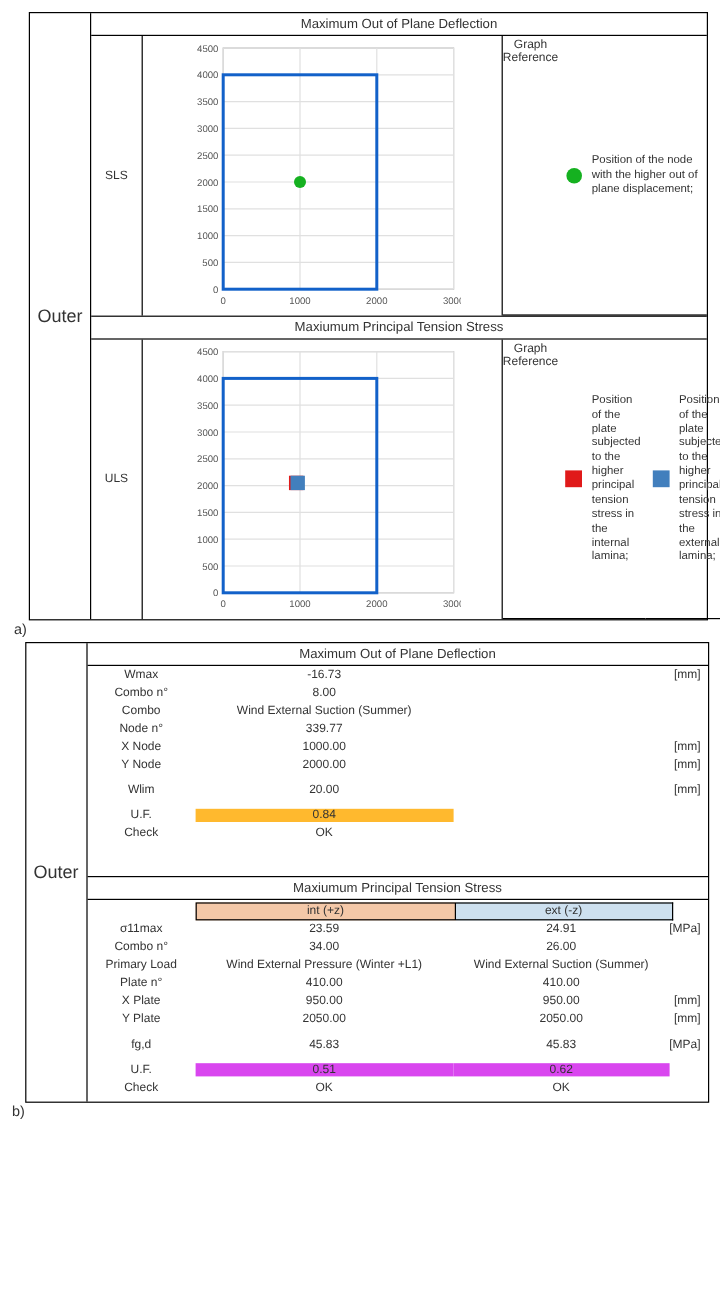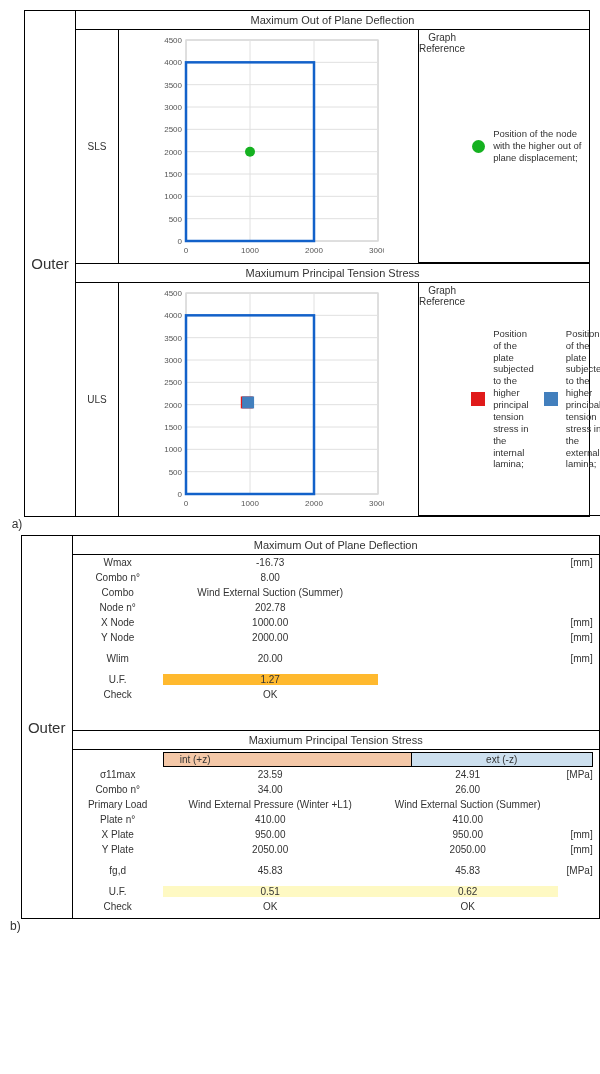--- a/index.html
+++ b/index.html
@@ -93,25 +93,25 @@
   .data-section { border-bottom: 1.5px solid #000; padding-bottom:4px;}
   .data-section:last-child{border-bottom:none;}
   .data-section .section-title{border-bottom:1.5px solid #000;}
   .data-rows { display:flex; flex-direction:column;}
   .data-row { display:flex; align-items:center; min-height:15px;}
   .c-lab  { width:90px; text-align:center; font-size:10px;}
   .c-val  { width:215px; text-align:center; font-size:10px;}
   .c-val2 { width:180px; text-align:center; font-size:10px;}
   .c-unit { flex:1; text-align:right; padding-right:6px; font-size:10px;}
   .hl-orange { background:#ffb92e;}
-  .hl-green  { background:#fef9c3;}
+  .hl-green  { background:#d946ef;}
   .spacer {height:6px;}
   .col-headers{display:flex;margin-top:2px;}
   .col-headers .c-lab{}
-  .hdr-int{width:215px;text-align:left;background:#f4c8a8;border:1px solid #000;font-size:10px;padding:1px 16px;}
+  .hdr-int{width:215px;text-align:center;background:#f4c8a8;border:1px solid #000;font-size:10px;padding:1px 0;}
   .hdr-ext{width:180px;text-align:center;background:#cde0ef;border:1px solid #000;border-left:none;font-size:10px;padding:1px 0;}
 </style>
 </head>
 <body>
 
 <div style="display:flex;align-items:stretch;">
   <div class="side-label-col">a)</div>
   <div class="block" style="flex:1;">
     <div class="outer-col">Outer</div>
     <div class="main-col">
@@ -257,21 +257,21 @@
               <div class="c-unit"></div>
             </div>
             <div class="data-row">
               <div class="c-lab">Combo</div>
               <div class="c-val">Wind External Suction (Summer)</div>
               <div class="c-val2"></div>
               <div class="c-unit"></div>
             </div>
             <div class="data-row">
               <div class="c-lab">Node n°</div>
-              <div class="c-val">202.78</div>
+              <div class="c-val">339.77</div>
               <div class="c-val2"></div>
               <div class="c-unit"></div>
             </div>
             <div class="data-row">
               <div class="c-lab">X Node</div>
               <div class="c-val">1000.00</div>
               <div class="c-val2"></div>
               <div class="c-unit">[mm]</div>
             </div>
             <div class="data-row">
@@ -284,21 +284,21 @@
         <div class="spacer"></div>
         <div class="data-row">
           <div class="c-lab">Wlim</div>
           <div class="c-val">20.00</div>
           <div class="c-val2"></div>
           <div class="c-unit">[mm]</div>
         </div>
         <div class="spacer"></div>
         <div class="data-row">
           <div class="c-lab">U.F.</div>
-          <div class="c-val hl-orange">1.27</div>
+          <div class="c-val hl-orange">0.84</div>
           <div class="c-val2"></div>
           <div class="c-unit"></div>
         </div>
         <div class="data-row">
           <div class="c-lab">Check</div>
           <div class="c-val">OK</div>
           <div class="c-val2"></div>
           <div class="c-unit"></div>
         </div>
         <div style="height:24px;"></div>

